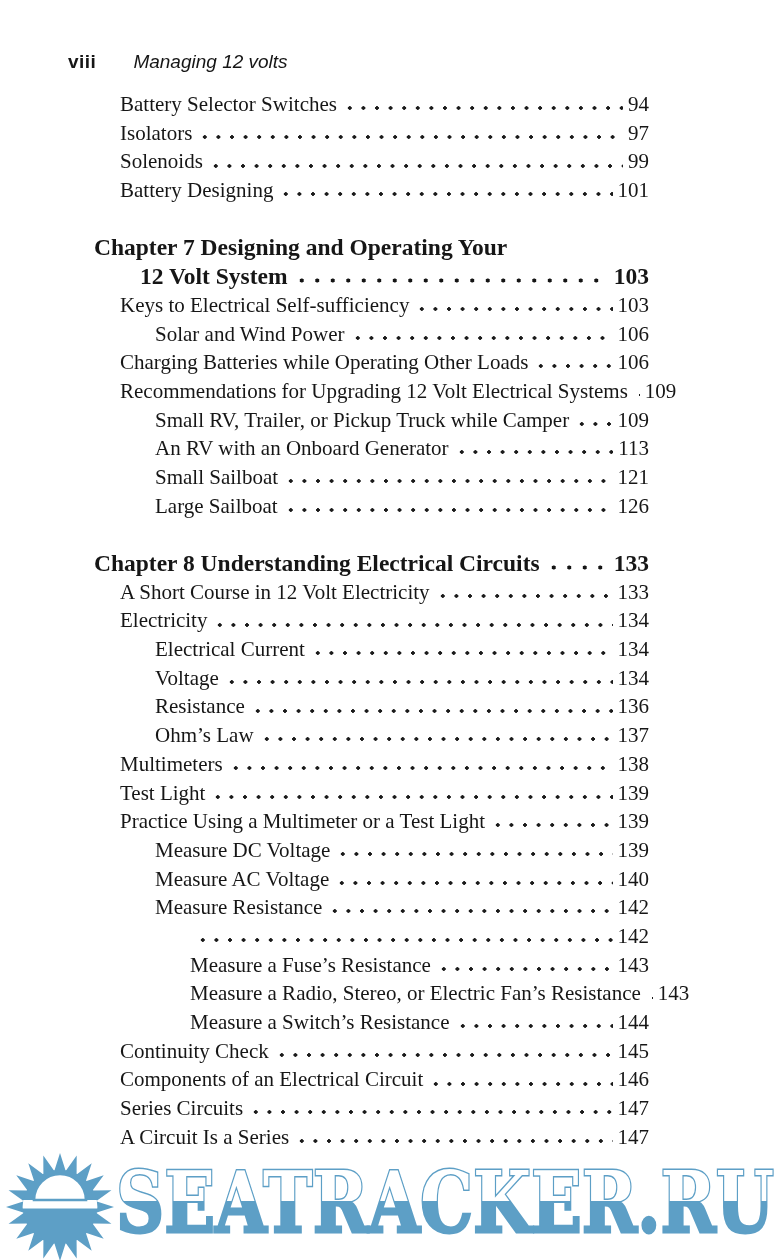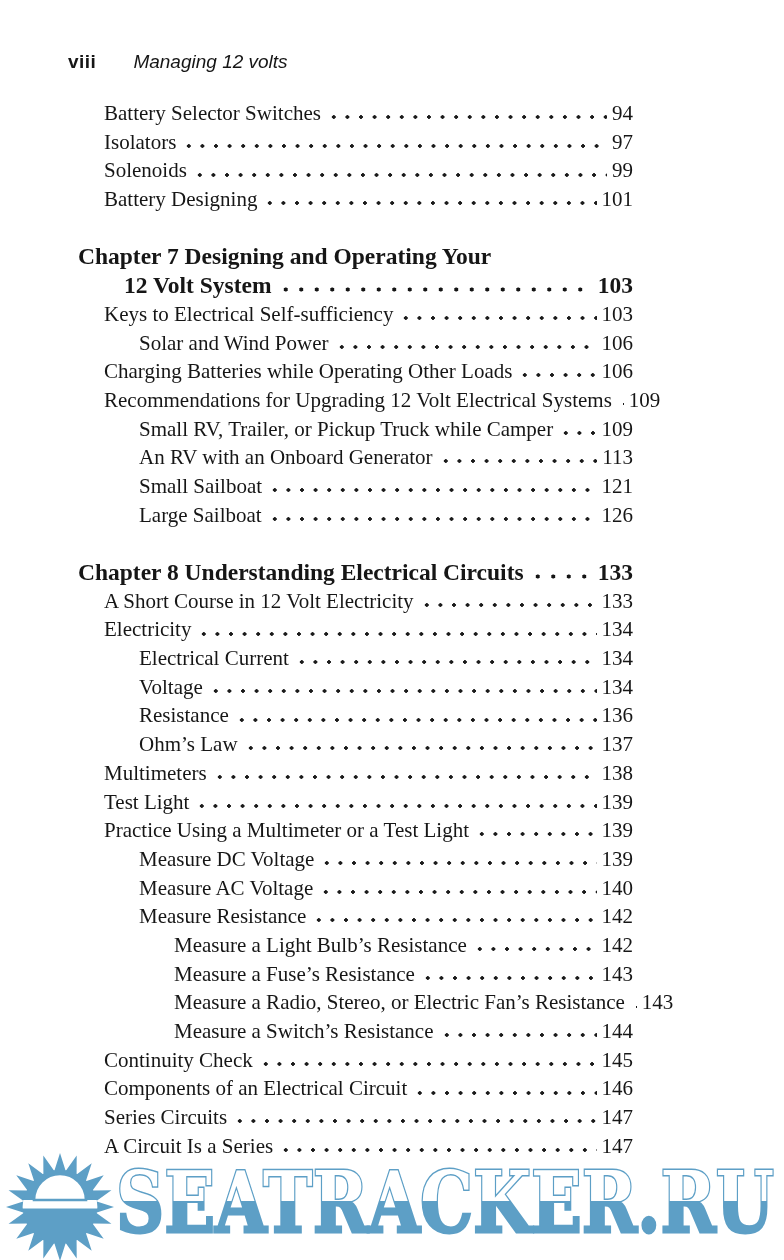--- a/index.html
+++ b/index.html
@@ -16,21 +16,21 @@
   .page-header {
     position: absolute; top: 51px; left: 68px;
     font-family: "Liberation Sans", sans-serif;
     font-size: 19px; line-height: 22px;
     display: flex; align-items: baseline; text-align: center;
   }
   .folio { font-weight: bold; letter-spacing: 0.5px; }
   .running-title { font-style: italic; margin-left: 37px; }
 
   
-  .toc { position: absolute; top: 99px; left: 0; width: 704px; }
+  .toc { position: absolute; top: 90px; left: 0; width: 704px; padding-left: 16px; }
   .toc-section.gap { margin-top: 28.7px; }
   .row {
     display: flex; align-items: baseline;
     height: 28.7px; line-height: 28.7px;
     padding-right: 71px;
     font-size: 21px;
     white-space: nowrap;
   }
   .row .lbl { flex: 0 0 auto; }
   .row .leader {
@@ -208,21 +208,20 @@
         <span class="lbl">Measure AC Voltage</span>
         <span class="leader"></span>
         <span class="pg">140</span>
       </div>
       <div class="row l2">
         <span class="lbl">Measure Resistance</span>
         <span class="leader"></span>
         <span class="pg">142</span>
       </div>
       <div class="row l3">
-        <span class="lbl">Measure a Light Bulb’s Resistance</span>
         <span class="leader"></span>
         <span class="pg">142</span>
       </div>
       <div class="row l3">
         <span class="lbl">Measure a Fuse’s Resistance</span>
         <span class="leader"></span>
         <span class="pg">143</span>
       </div>
       <div class="row l3">
         <span class="lbl">Measure a Radio, Stereo, or Electric Fan’s Resistance</span>

